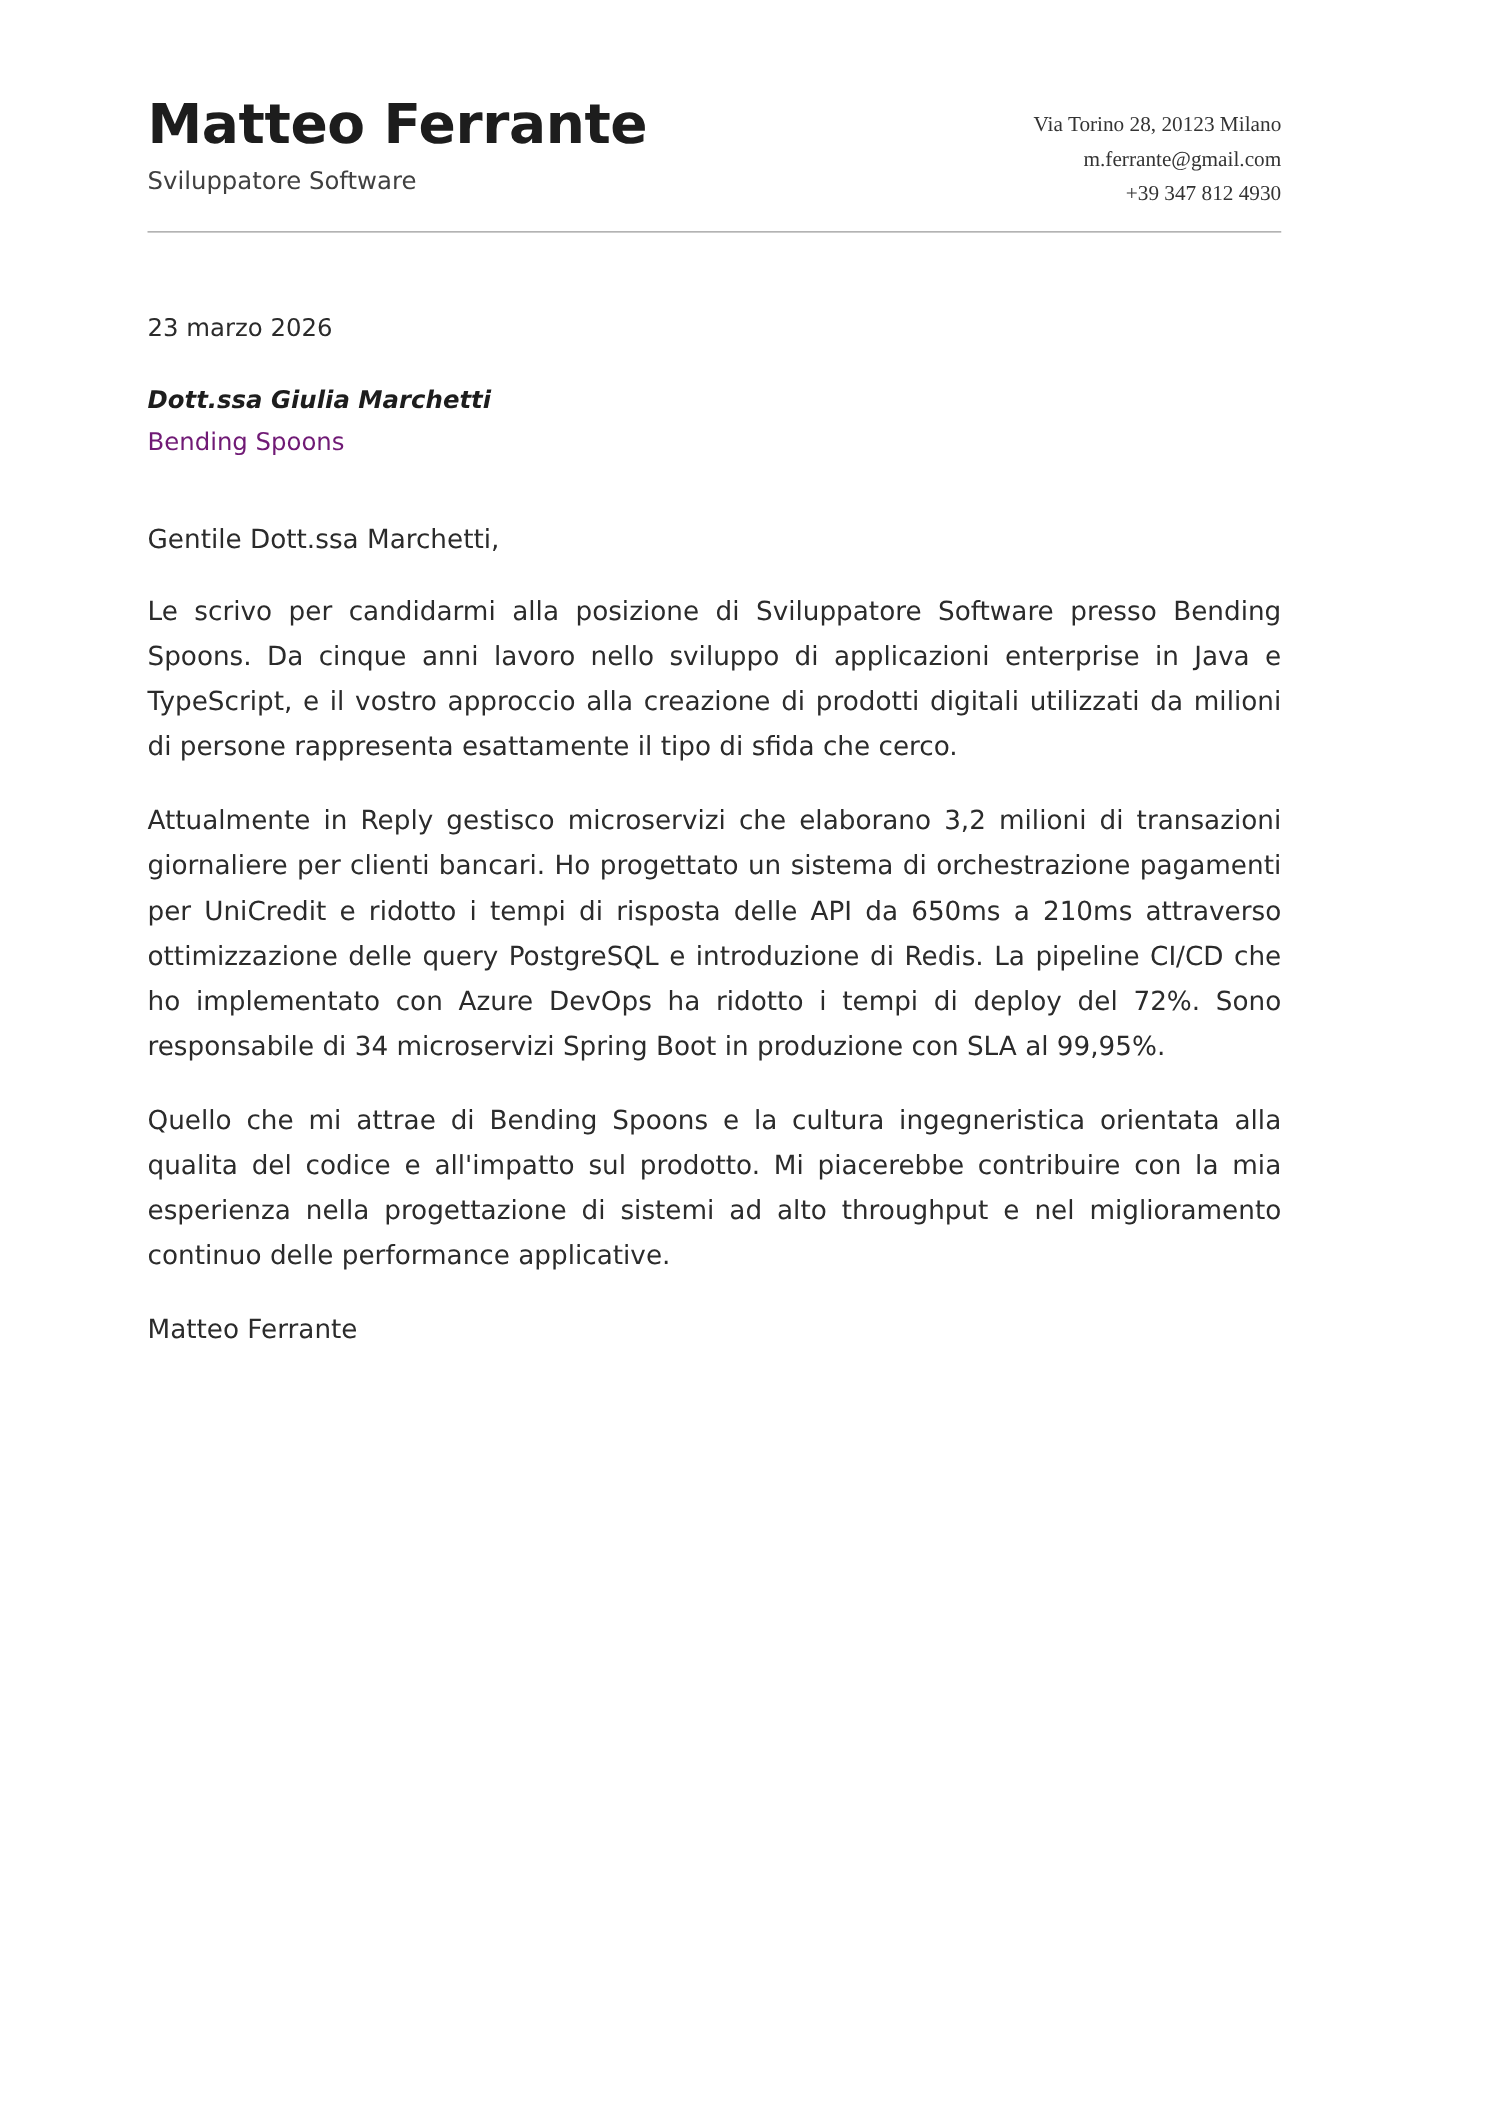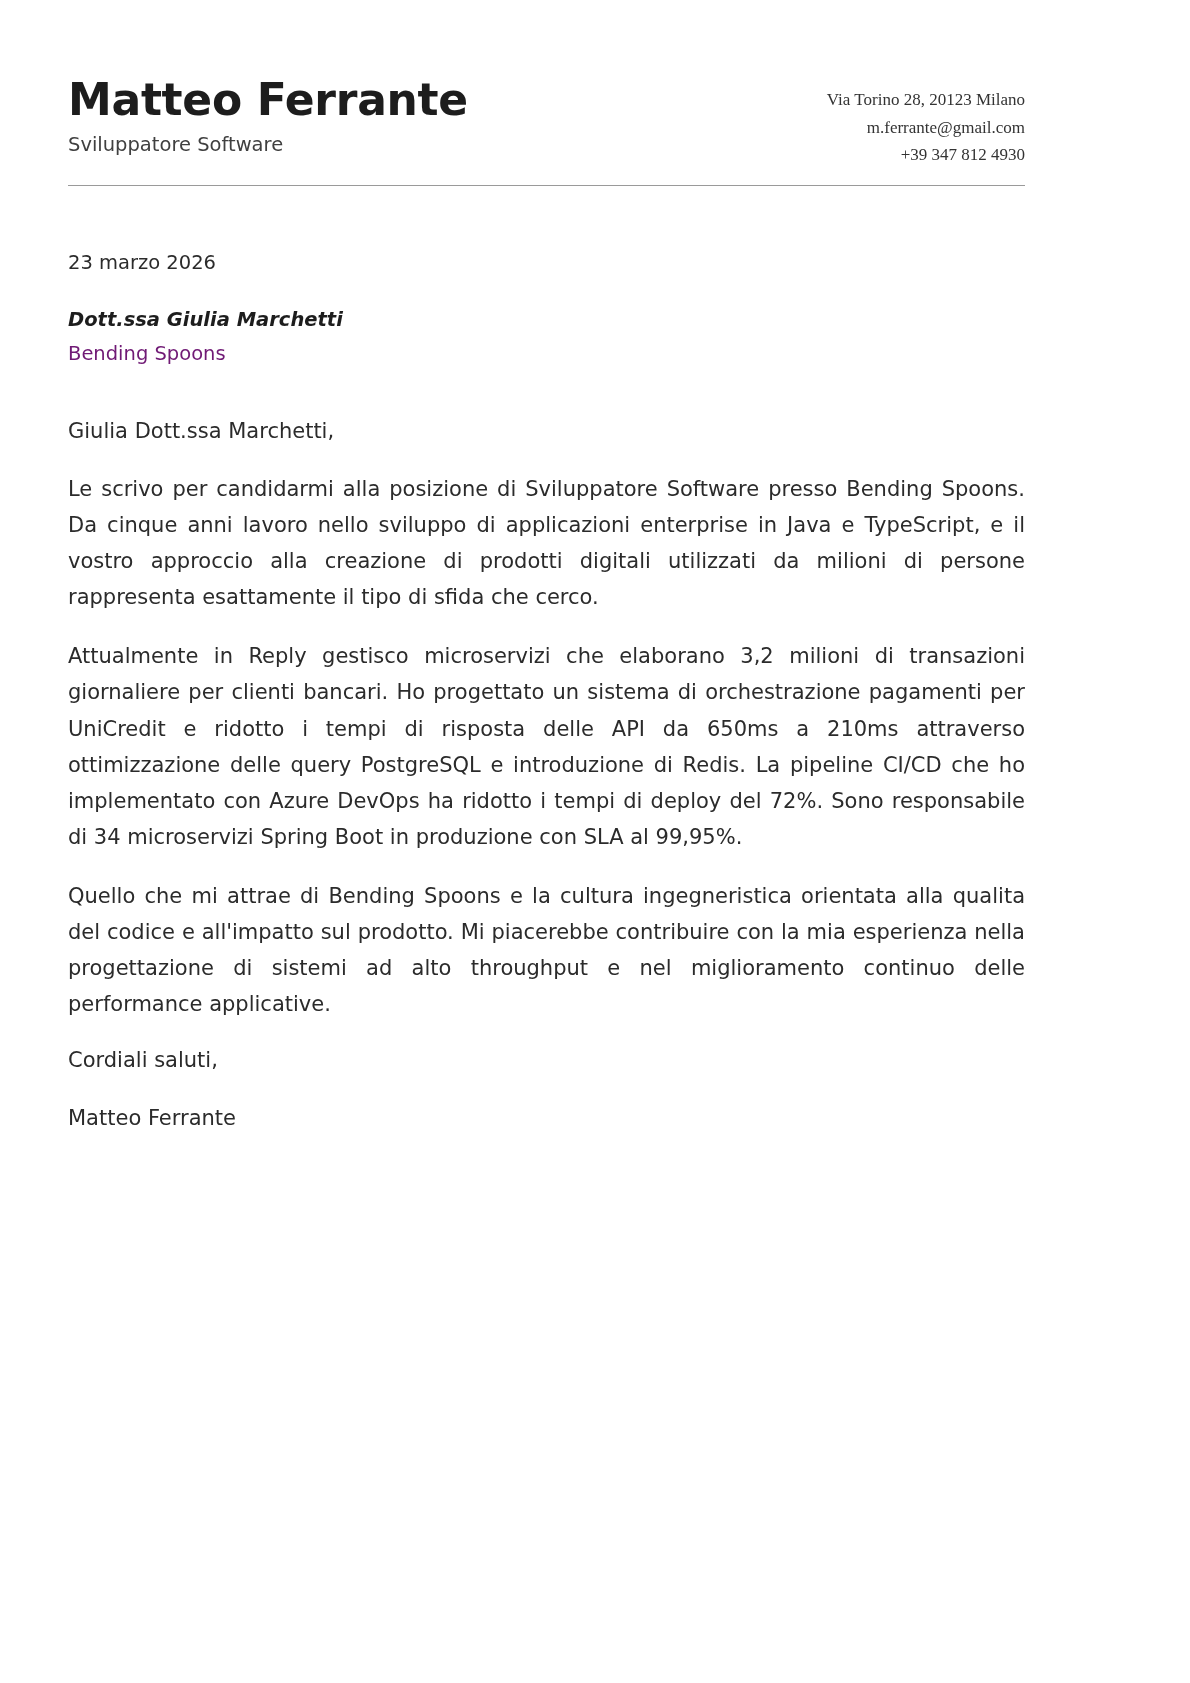--- a/index.html
+++ b/index.html
@@ -11,21 +11,21 @@
     width: 1190px;
     height: 1683px;
     font-family: "DejaVu Sans", "Liberation Sans", sans-serif;
     color: #2b2b2b;
     -webkit-font-smoothing: antialiased;
   }
   .page {
     width: 1190px;
     height: 1683px;
     box-sizing: border-box;
-    padding: 72px 165px 0 68px;
+    padding: 72px 165px 0 118px;
     position: relative;
     background: #ffffff;
   }
 
   
   .letterhead {
     display: flex;
     align-items: flex-start;
     justify-content: space-between;
     padding-bottom: 16px;
@@ -150,21 +150,20 @@
 
   <div class="meta">
     <div class="date">23 marzo 2026</div>
     <div class="recipient">
       <div class="recipient-name">Dott.ssa Giulia Marchetti</div>
       <div class="recipient-company">Bending Spoons</div>
     </div>
   </div>
 
   <div class="body-block">
-    <div class="salutation">Giulia Dott.ssa Marchetti,</div>
+    <div class="salutation">Gentile Dott.ssa Marchetti,</div>
     <p class="para">Le scrivo per candidarmi alla posizione di Sviluppatore Software presso Bending Spoons. Da cinque anni lavoro nello sviluppo di applicazioni enterprise in Java e TypeScript, e il vostro approccio alla creazione di prodotti digitali utilizzati da milioni di persone rappresenta esattamente il tipo di sfida che cerco.</p>
     <p class="para">Attualmente in Reply gestisco microservizi che elaborano 3,2 milioni di transazioni giornaliere per clienti bancari. Ho progettato un sistema di orchestrazione pagamenti per UniCredit e ridotto i tempi di risposta delle API da 650ms a 210ms attraverso ottimizzazione delle query PostgreSQL e introduzione di Redis. La pipeline CI/CD che ho implementato con Azure DevOps ha ridotto i tempi di deploy del 72%. Sono responsabile di 34 microservizi Spring Boot in produzione con SLA al 99,95%.</p>
     <p class="para">Quello che mi attrae di Bending Spoons e la cultura ingegneristica orientata alla qualita del codice e all'impatto sul prodotto. Mi piacerebbe contribuire con la mia esperienza nella progettazione di sistemi ad alto throughput e nel miglioramento continuo delle performance applicative.</p>
-    <div class="closing">Cordiali saluti,</div>
     <div class="signature">Matteo Ferrante</div>
   </div>
 
 </div>
 
 </body></html>

